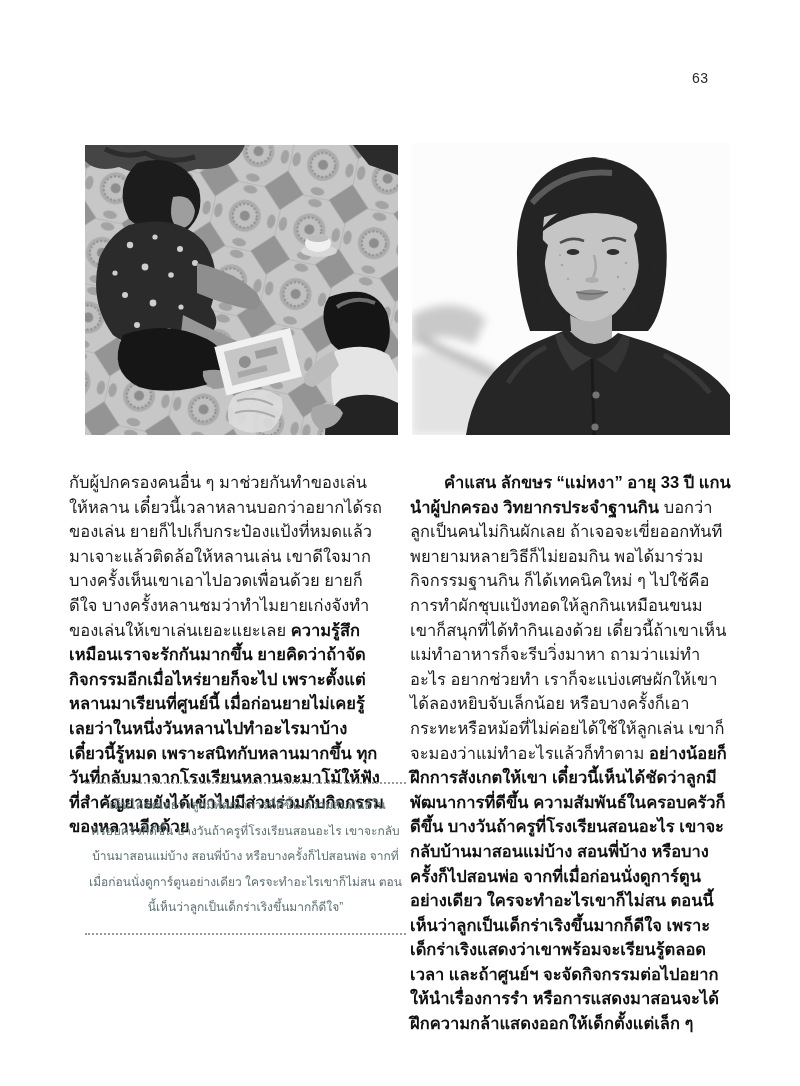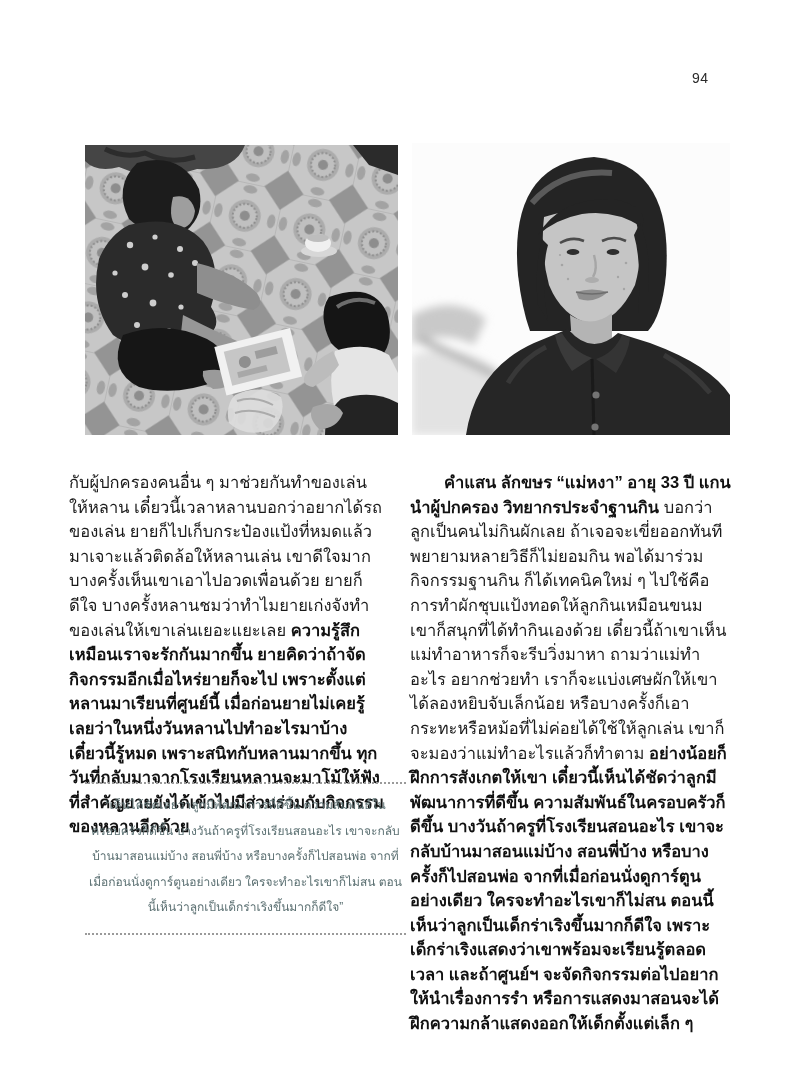--- a/index.html
+++ b/index.html
@@ -37,21 +37,21 @@
     position:absolute;top:1011px;left:410px;width:322px;
     text-align:right;padding-right:28px;box-sizing:border-box;
     font-size:11.5px;font-weight:700;color:#222;
   }
 </style>
 </head>
 <body>
 
 <div class="page">
 
-  <div class="page-number">94</div>
+  <div class="page-number">63</div>
 
   <figure class="photo photo-left">
     <svg width="313" height="290" viewBox="0 0 313 290" xmlns="http://www.w3.org/2000/svg">
       <defs>
         <pattern id="tilepat" width="66" height="66" patternUnits="userSpaceOnUse" patternTransform="rotate(12) translate(6 3)">
           <rect width="66" height="66" fill="#c7c7c7"></rect>
           <path d="M0 0 H66 M0 0 V66" stroke="#b2b2b2" stroke-width="1.5"></path>
           <circle cx="33" cy="33" r="16" fill="#acacac"></circle>
           <circle cx="33" cy="33" r="12" fill="#c0c0c0"></circle>
           <circle cx="33" cy="33" r="12" fill="none" stroke="#8d8d8d" stroke-width="2" stroke-dasharray="2 2"></circle>

